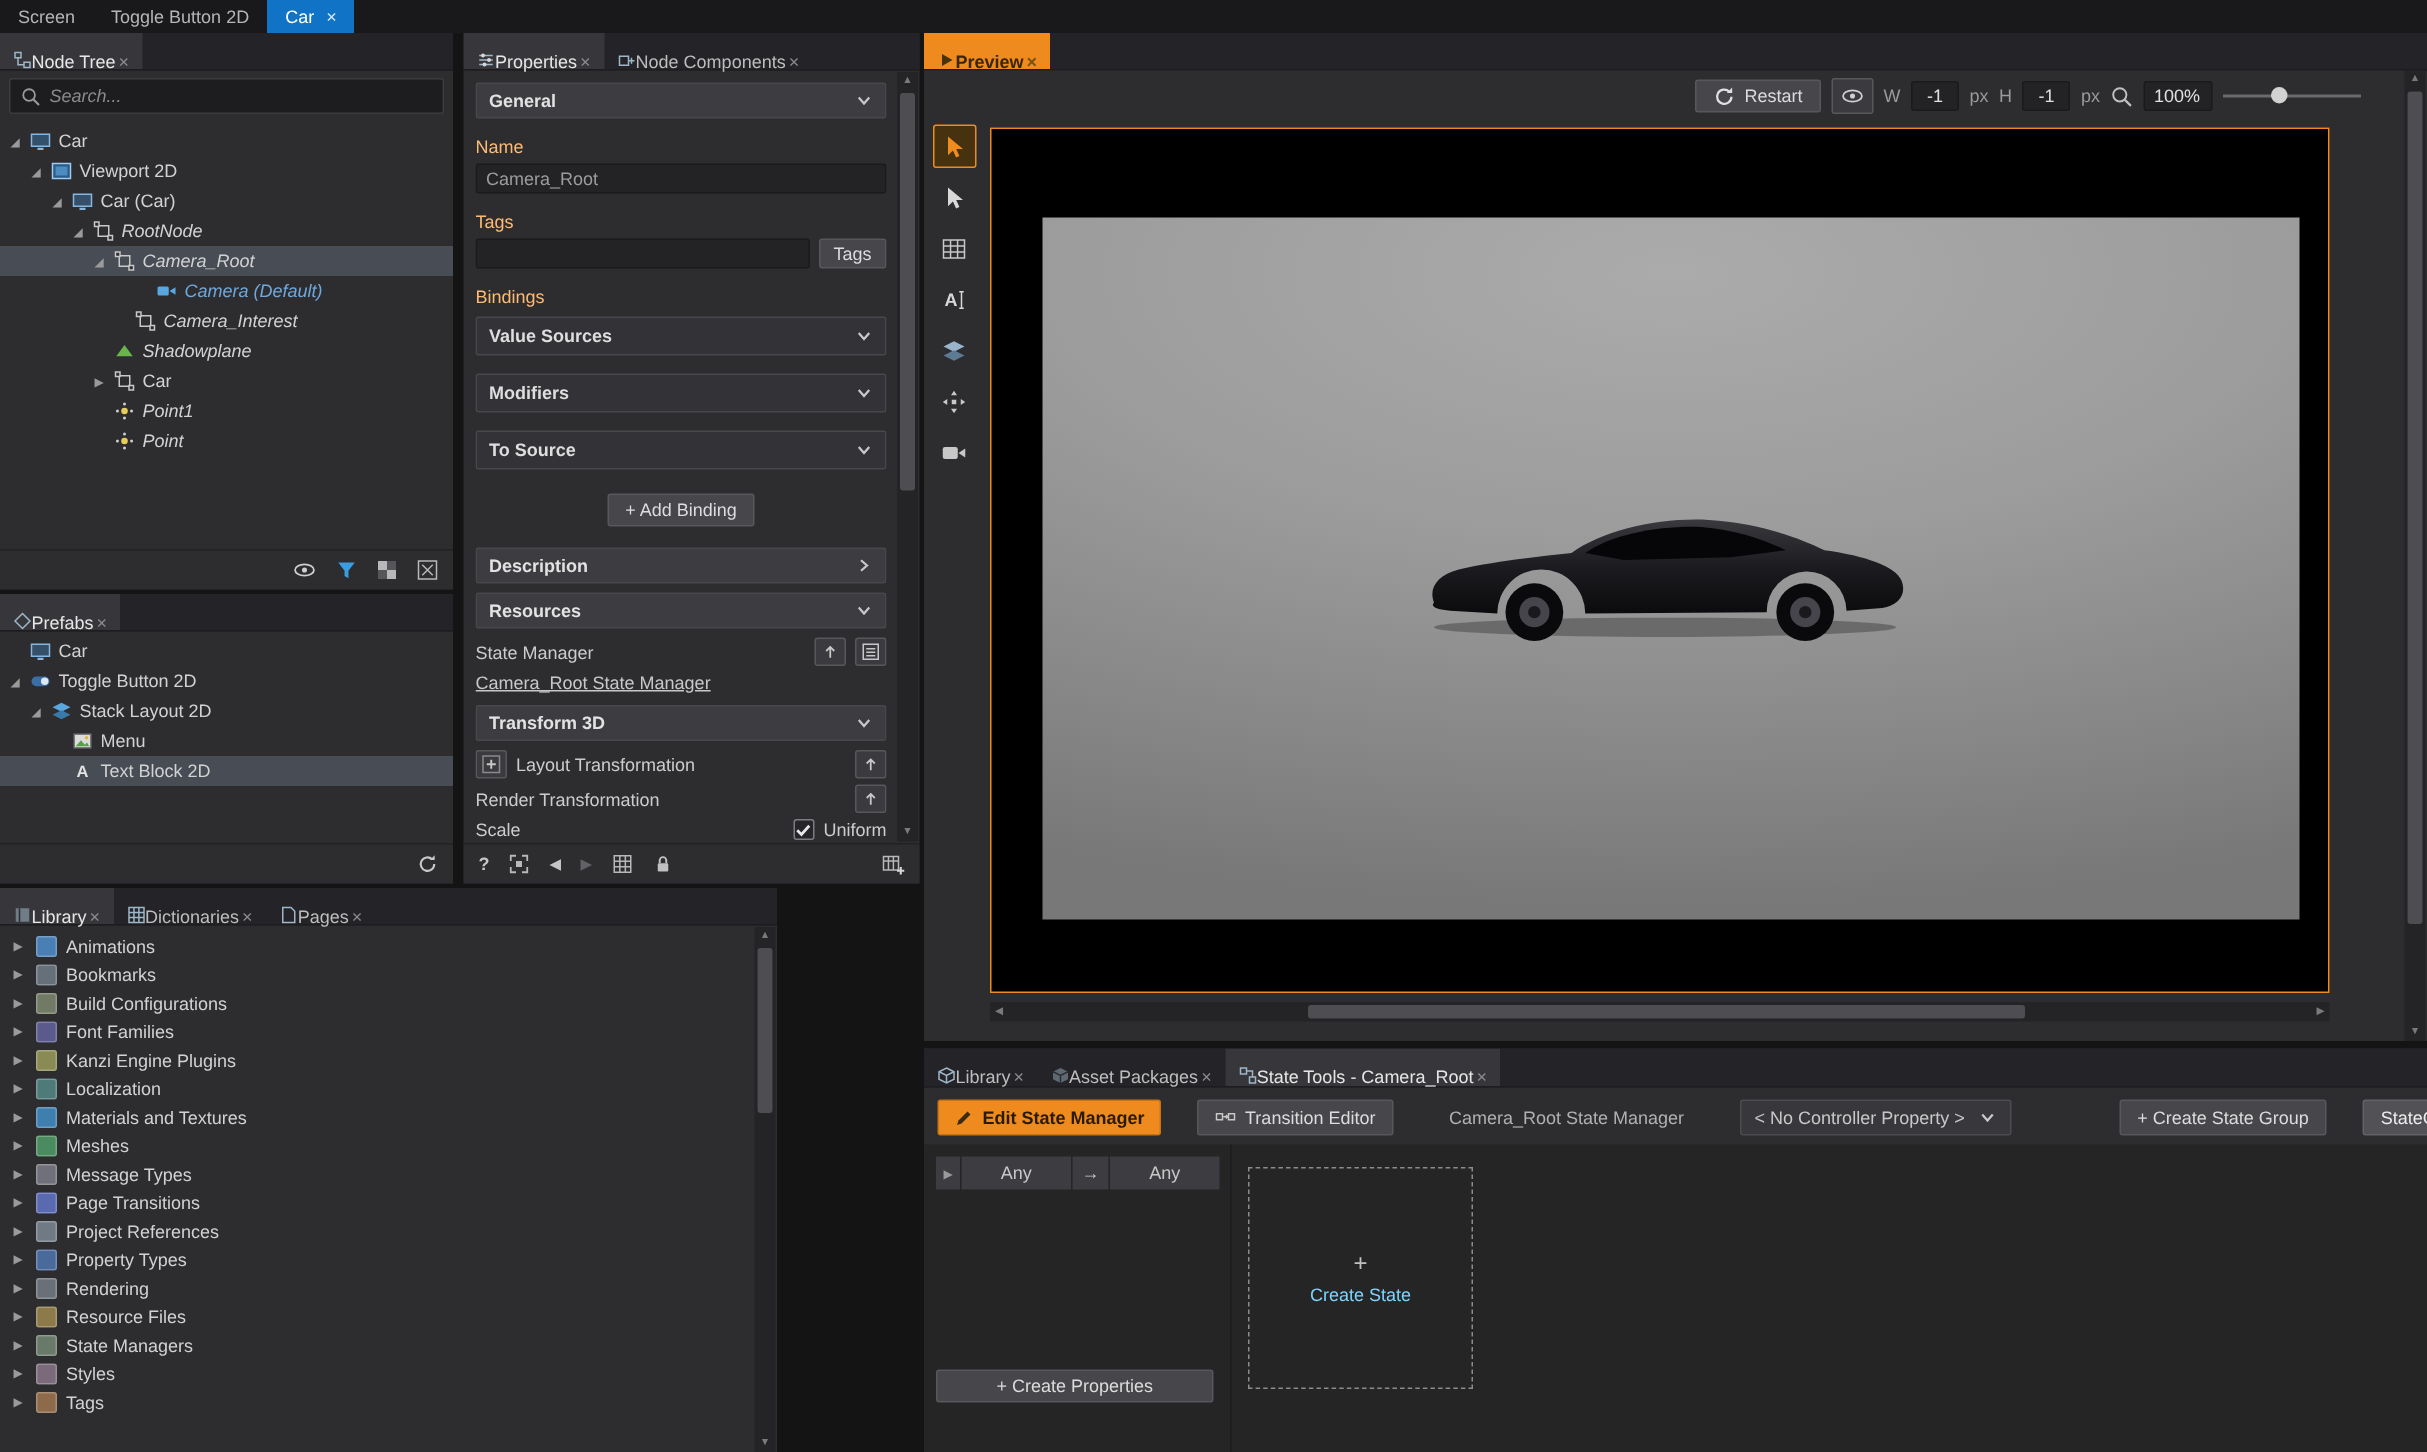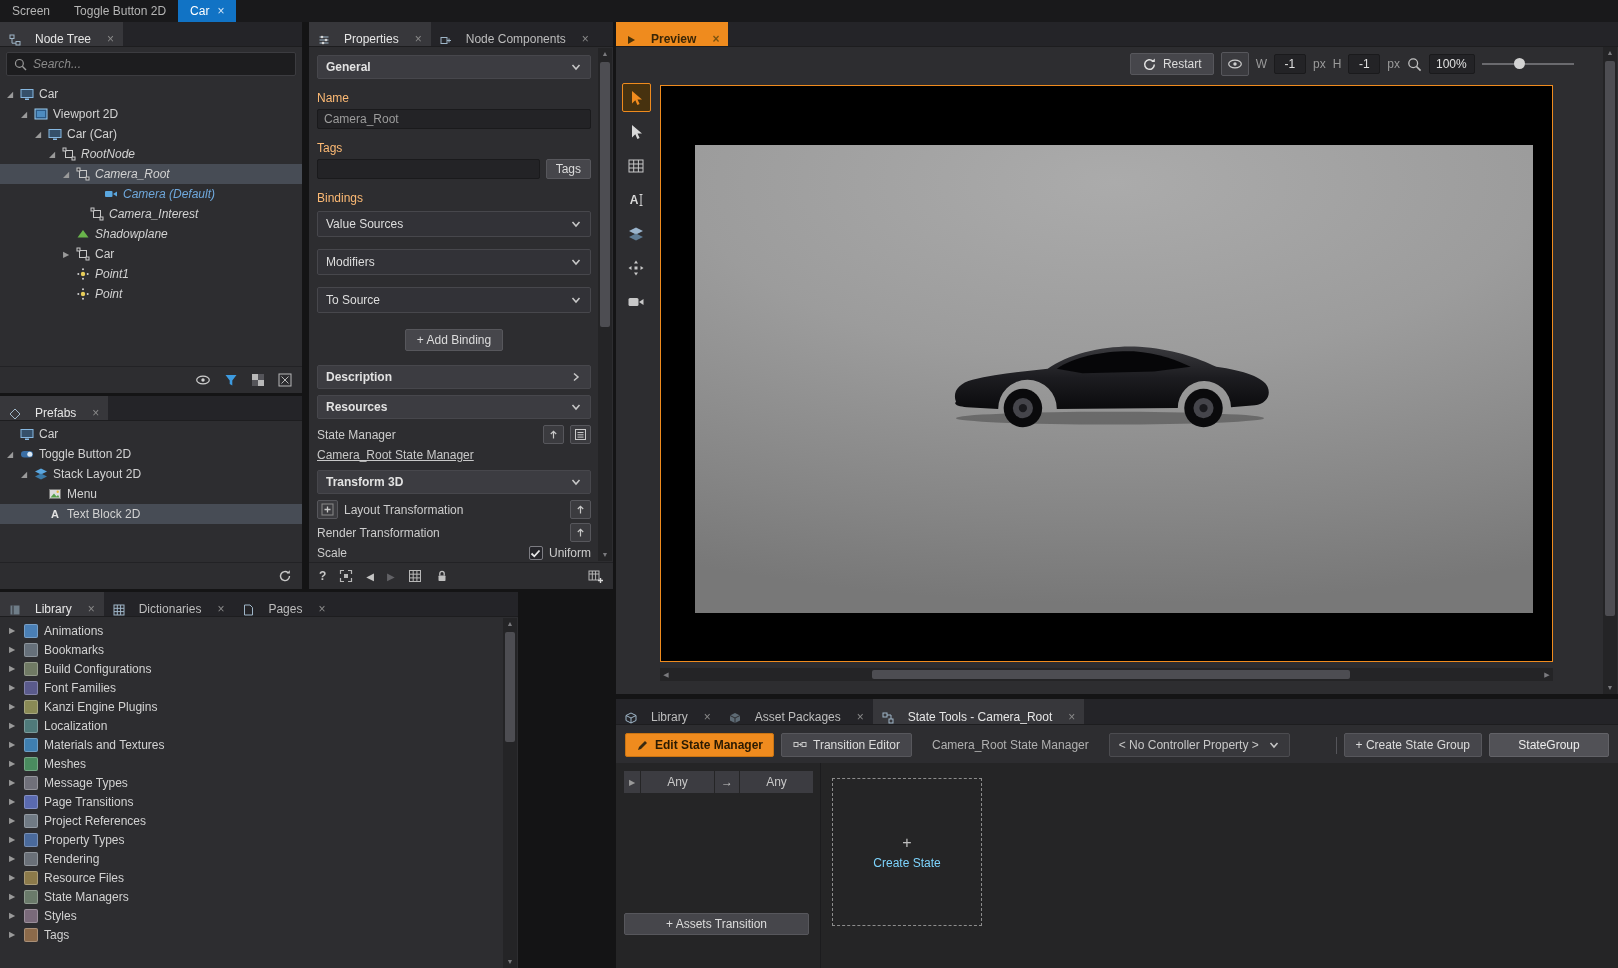--- a/index.html
+++ b/index.html
@@ -9,21 +9,21 @@
 
 
 .topbar{position:absolute;left:0;top:0;width:1618px;height:22px;background:#19191b;display:flex;align-items:stretch}
 .wtab{display:flex;align-items:center;gap:8px;padding:0 12px;color:#b5b5b5;cursor:default}
 .wtab.active{background:var(--blue-tab,#1173c5);color:#fff}
 .wtab .x{color:#d5e6f6;font-size:12px}
 
 
 .panel{position:absolute;background:#2d2d30;overflow:hidden}
 .tabstrip{display:flex;align-items:stretch;height:25px;background:#242428;border-bottom:1px solid #1d1d1f}
-.ptab{display:flex;align-items:flex-end;gap:14px;padding:0 9px;color:#bdbdbd;cursor:default;white-space:nowrap}
+.ptab{display:flex;align-items:flex-start;gap:0;padding:12px 9px;color:#bdbdbd;cursor:default;white-space:nowrap}
 .ptab.active{background:#37373b;color:#e6e6e6}
 .ptab .x{color:#8a8a8a;font-size:12px;margin-left:2px}
 .ptab.preview-tab{background:var(--orange,#ef8b1e);color:#3a2606;font-weight:bold}
 .ptab.preview-tab .x{color:#7a5210}
 .icn{display:inline-flex;align-items:center;justify-content:center}
 .icn svg{display:block}
 .ptoolbar{position:absolute;left:0;right:0;bottom:0;height:27px;display:flex;align-items:center;justify-content:flex-end;gap:13px;padding:0 10px;background:#2d2d30;border-top:1px solid #222225}
 
 
 .search{display:flex;align-items:center;gap:6px;margin:5px 6px;height:24px;background:#1d1d1f;border:1px solid #3c3c40;border-radius:2px;padding:0 7px}
@@ -43,21 +43,21 @@
 .licon{flex:0 0 14px;width:14px;height:14px;border-radius:2px;box-shadow:inset 0 0 0 1px rgba(255,255,255,.25)}
 
 
 .vscroll{position:absolute;width:14px;background:#242426}
 .vthumb{position:absolute;left:2px;right:2px;background:#4d4d52;border-radius:2px}
 .sarrow{position:absolute;left:0;right:0;text-align:center;font-size:7px;color:#7a7a7e;height:12px;line-height:12px}
 
 
 .propbody{position:absolute;left:8px;right:22px;top:25px;bottom:27px;overflow:hidden}
 .sechead{display:flex;align-items:center;justify-content:space-between;background:#3c3c41;border:1px solid #47474c;border-radius:2px;height:24px;padding:0 8px;font-weight:bold;color:#e2e2e2}
-.groupbox{display:flex;align-items:center;justify-content:space-between;background:#323237;border:1px solid #47474c;border-radius:2px;height:26px;padding:0 8px;font-weight:normal;color:#dedede}
+.groupbox{display:flex;align-items:center;justify-content:space-between;background:#323237;border:1px solid #47474c;border-radius:2px;height:26px;padding:0 8px;font-weight:bold;color:#dedede}
 .plabel{color:#fdba74;margin-top:12px;margin-bottom:4px}
 .tin{background:#232326;border:1px solid #1a1a1c;border-radius:2px;height:20px;color:#9c9c9c;padding:0 6px;width:100%;font-family:inherit;font-size:12px;outline:none}
 .row{display:flex;align-items:center;gap:6px}
 .spacer{flex:1}
 .btn{display:inline-flex;align-items:center;justify-content:center;gap:6px;background:#46464b;border:1px solid #57575c;border-radius:2px;color:#dcdcdc;height:22px;padding:0 11px;cursor:default;white-space:nowrap;font-size:12px;font-family:inherit}
 .btn.small{height:20px;padding:0 9px}
 .ibtn{width:21px;height:19px;border:1px solid #57575c;background:#3b3b3f;border-radius:2px;display:inline-flex;align-items:center;justify-content:center;flex:0 0 auto}
 .centerrow{display:flex;justify-content:center}
 .link{color:#c8c8c8;text-decoration:underline;cursor:default}
 .checkbox{width:14px;height:14px;background:#25252a;border:1px solid #7c7c82;border-radius:2px;display:inline-flex;align-items:center;justify-content:center}
@@ -79,21 +79,21 @@
 .tool.sel{background:#47320f;border:1px solid var(--orange,#ef8b1e)}
 .vp{position:absolute;left:44px;top:63px;width:893px;height:577px;background:#000;border:1px solid var(--orange,#ef8b1e)}
 .vp-stage{position:absolute;left:34px;top:59px;width:838px;height:468px;
   background:radial-gradient(120% 90% at 50% 8%,#ababab 0%,#9c9c9c 42%,#858585 80%,#787878 100%)}
 .car{position:absolute;left:250px;top:172px;width:330px;height:118px}
 .hscroll{position:absolute;left:44px;top:646px;width:893px;height:13px;background:#242426}
 .hthumb{position:absolute;left:212px;top:2px;width:478px;height:9px;background:#4d4d52;border-radius:2px}
 .harrow{position:absolute;top:0;width:12px;height:13px;line-height:13px;text-align:center;font-size:7px;color:#7a7a7e}
 
 
-.st-toolbar{position:absolute;left:0;top:32px;right:0;height:28px;display:flex;align-items:center;gap:7px;padding:0 9px;background:#2d2d30}
+.st-toolbar{position:absolute;left:0;top:32px;right:0;height:28px;display:flex;align-items:center;gap:24px;padding:0 9px;background:#2d2d30}
 .obtn{display:inline-flex;align-items:center;gap:6px;background:var(--orange,#ef8b1e);color:#2a1a02;font-weight:bold;border:1px solid #c97413;border-radius:2px;height:24px;padding:0 10px;white-space:nowrap}
 .mgr{color:#b0b0b0;padding:0 13px;white-space:nowrap}
 .dropdown{display:flex;align-items:center;gap:9px;background:#38383c;border:1px solid #4c4c50;border-radius:2px;height:24px;padding:0 9px;color:#c8c8c8;white-space:nowrap}
 .vsep{width:1px;height:17px;background:#55555a}
 .btn.lighter{background:#515156;border-color:#626267;color:#ececec}
 .st-content{position:absolute;left:0;right:0;top:64px;bottom:0;background:#252526}
 .vdiv{position:absolute;left:204px;top:0;bottom:0;width:1px;background:#1c1c1e}
 .tr-cells{position:absolute;left:8px;top:8px;display:flex;gap:1px}
 .tr-cell{background:#3c3c41;height:22px;display:flex;align-items:center;justify-content:center;color:#c8c8c8}
 .tr-arrowcell{width:16px;color:#9a9a9a;font-size:8px}
@@ -869,21 +869,21 @@
       <button class="btn" style="height:24px">+ Create State Group</button>
       <button class="btn lighter" style="height:24px;width:120px">StateGroup</button>
     </div>
     <div class="st-content">
       <div class="tr-cells">
         <span class="tr-cell tr-arrowcell">▶</span>
         <span class="tr-cell tr-any">Any</span>
         <span class="tr-cell tr-arr">→</span>
         <span class="tr-cell tr-any">Any</span>
       </div>
-      <button class="btn create-trans">+ Assets Transition</button>
+      <button class="btn create-trans">+ Create Properties</button>
       <div class="vdiv"></div>
       <div class="dashedbox">
         <span class="dash-plus">+</span>
         <span class="dash-lbl">Create State</span>
       </div>
     </div>
   </div>
 
 </div>
 

